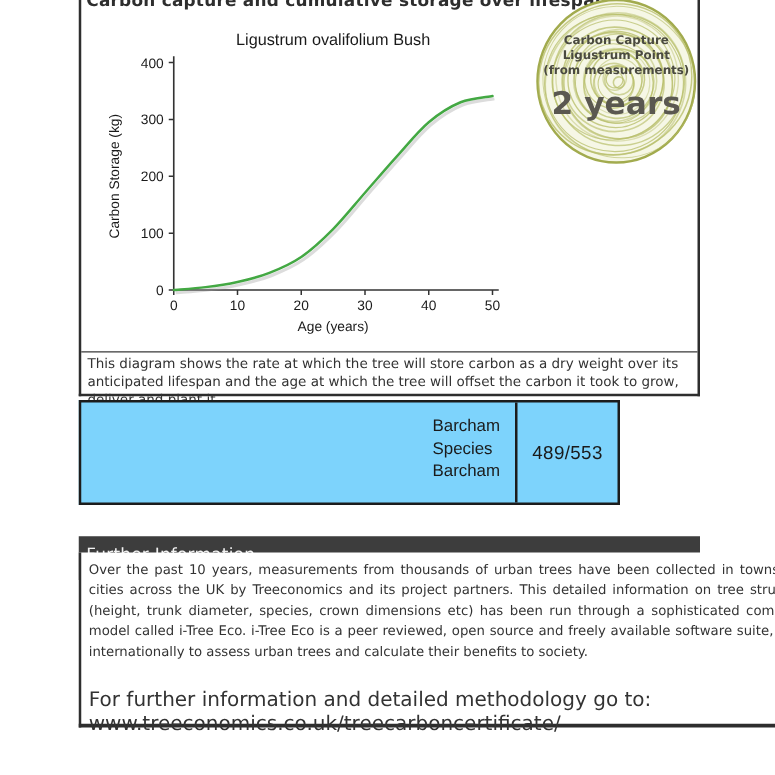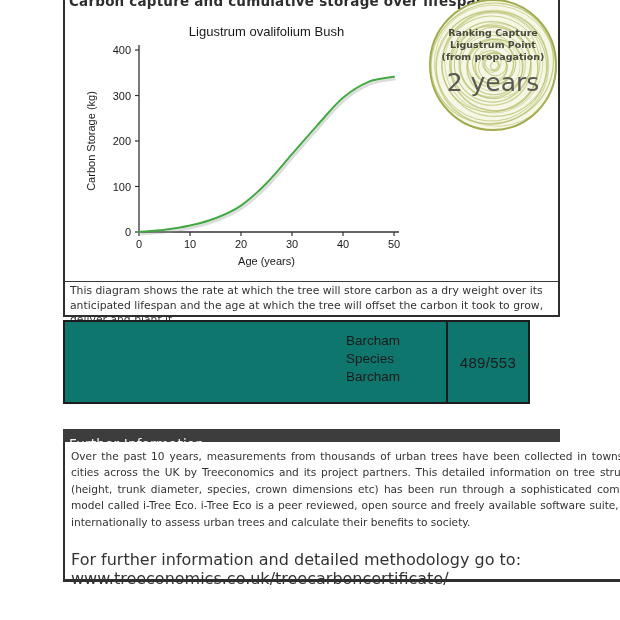--- a/index.html
+++ b/index.html
@@ -24,32 +24,32 @@
   .ctitle{font-family:"Liberation Sans",sans-serif;font-size:13px;fill:#1a1a1a;}
   .tick{font-family:"Liberation Sans",sans-serif;font-size:11px;fill:#1a1a1a;}
   .alabel{font-family:"Liberation Sans",sans-serif;font-size:11px;fill:#1a1a1a;}
 
   
   .badge{position:absolute;left:362px;top:-2px;width:132px;height:134px;}
   #rings{position:absolute;left:0;top:0;width:132px;height:134px;}
   .badge-text{position:absolute;inset:0;text-align:center;color:#4a4a40;}
   .badge-small{font-size:9.5px;font-weight:bold;line-height:12px;}
   .badge-first{margin-top:29px;}
-  .badge-value{font-size:25px;line-height:26px;color:#5a5850;margin-top:7px;}
+  .badge-value{font-size:25px;line-height:26px;color:#5a5850;margin-top:7px;font-weight:bold;}
 
   .divider{position:absolute;left:0;right:0;top:281px;border-top:1.5px solid #3a3a3a;}
   .description{
     position:absolute;left:5px;right:4px;top:284px;margin:0;
     font-size:10.8px;line-height:14.5px;color:#333;
   }
 
   
   .rank-box{
-    position:absolute;left:63px;top:320px;width:467px;height:84px;
-    box-sizing:border-box;border:2.5px solid #1c1c1c;display:flex;background:#0f766e;
+    position:absolute;left:63px;top:320px;width:433px;height:84px;
+    box-sizing:border-box;border:2.5px solid #1c1c1c;display:flex;background:#7dd3fc;
   }
   .rank-label{
     flex:1;border-right:2.5px solid #1c1c1c;box-sizing:border-box;
     padding:10px 0 0 281px;text-align:left;
     font-family:"Liberation Sans",sans-serif;font-size:13.5px;line-height:18px;color:#1a1a1a;
   }
   .rank-value{
     width:80px;display:flex;align-items:center;justify-content:center;
     font-family:"Liberation Sans",sans-serif;font-size:15px;letter-spacing:.3px;color:#1a1a1a;
   }
@@ -132,23 +132,23 @@
           <ellipse cx="67.07007711547836" cy="65.21559536906436" rx="21.2" ry="21.523300416923387" fill="none" stroke="#b5bc66" stroke-width="1.20" opacity="0.73" transform="rotate(104 67.1 65.2)"></ellipse>
           <ellipse cx="67.47305347683252" cy="67.3374224964833" rx="18.8" ry="18.83791786123073" fill="none" stroke="#b5bc66" stroke-width="0.89" opacity="0.51" transform="rotate(91 67.5 67.3)"></ellipse>
           <ellipse cx="63.97747724353771" cy="69.09051170230876" rx="16.4" ry="16.090091176922602" fill="none" stroke="#b5bc66" stroke-width="1.30" opacity="0.61" transform="rotate(78 64.0 69.1)"></ellipse>
           <ellipse cx="65.83466753498402" cy="68.55907350344077" rx="14" ry="14.45011927886891" fill="none" stroke="#b5bc66" stroke-width="0.83" opacity="0.75" transform="rotate(65 65.8 68.6)"></ellipse>
           <ellipse cx="68.12942327846928" cy="66.32386768604748" rx="11.6" ry="11.144845589249147" fill="none" stroke="#b5bc66" stroke-width="1.23" opacity="0.60" transform="rotate(52 68.1 66.3)"></ellipse>
           <ellipse cx="64.7884918062852" cy="64.8275445062005" rx="9.2" ry="9.556919450390991" fill="none" stroke="#b5bc66" stroke-width="1.11" opacity="0.51" transform="rotate(39 64.8 64.8)"></ellipse>
           <ellipse cx="64.65391263992602" cy="65.70529754203824" rx="6.8" ry="6.589808059384771" fill="none" stroke="#b5bc66" stroke-width="1.01" opacity="0.73" transform="rotate(26 64.7 65.7)"></ellipse>
           <ellipse cx="68.08186019291232" cy="67.99791146713628" rx="4.4" ry="4.475218858921155" fill="none" stroke="#b5bc66" stroke-width="1.28" opacity="0.68" transform="rotate(13 68.1 68.0)"></ellipse>
         </svg>
       <div class="badge-text">
-        <div class="badge-small badge-first">Ranking Capture</div>
+        <div class="badge-small badge-first">Carbon Capture</div>
         <div class="badge-small">Ligustrum Point</div>
-        <div class="badge-small">(from propagation)</div>
+        <div class="badge-small">(from measurements)</div>
         <div class="badge-value">2 years</div>
       </div>
     </div>
 
     <div class="divider"></div>
     <p class="description">This diagram shows the rate at which the tree will store carbon as a dry weight over its anticipated lifespan and the age at which the tree will offset the carbon it took to grow, deliver and plant it.</p>
   </section>
 
   <section class="rank-box">
     <div class="rank-label">

